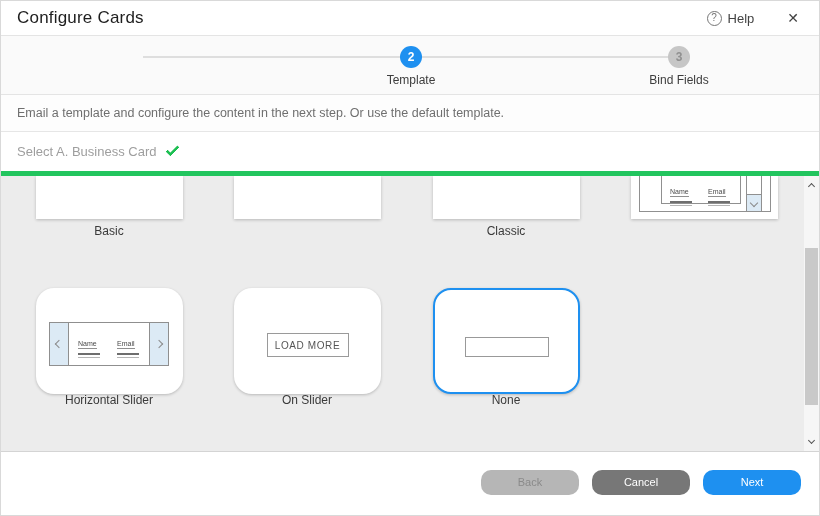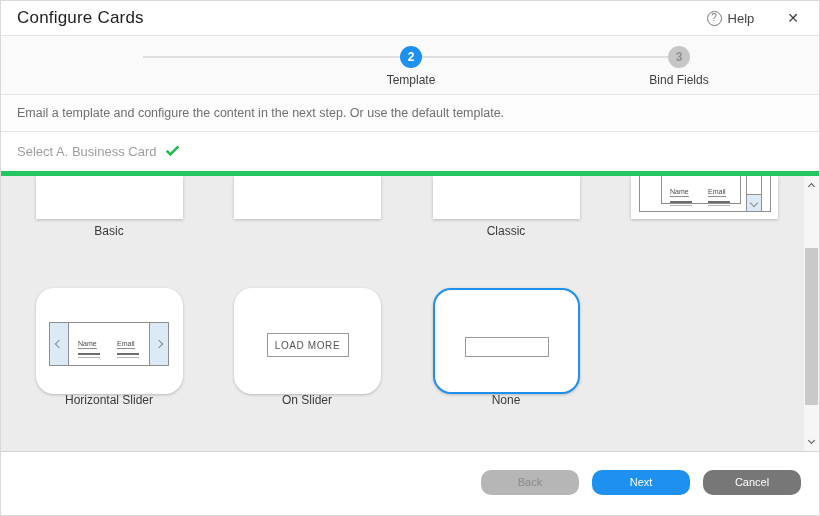--- a/index.html
+++ b/index.html
@@ -205,17 +205,17 @@
       </div>
       <div class="gsb-thumb"></div>
       <div class="gsb-btn gsb-down">
         <span class="chev down"></span>
       </div>
     </div>
   </div>
 
   <div class="ftr">
     <button class="btn btn-back">Back</button>
+    <button class="btn btn-cancel">Cancel</button>
     <button class="btn btn-next">Next</button>
-    <button class="btn btn-cancel">Cancel</button>
   </div>
 
 </div>
 
 </body></html>

